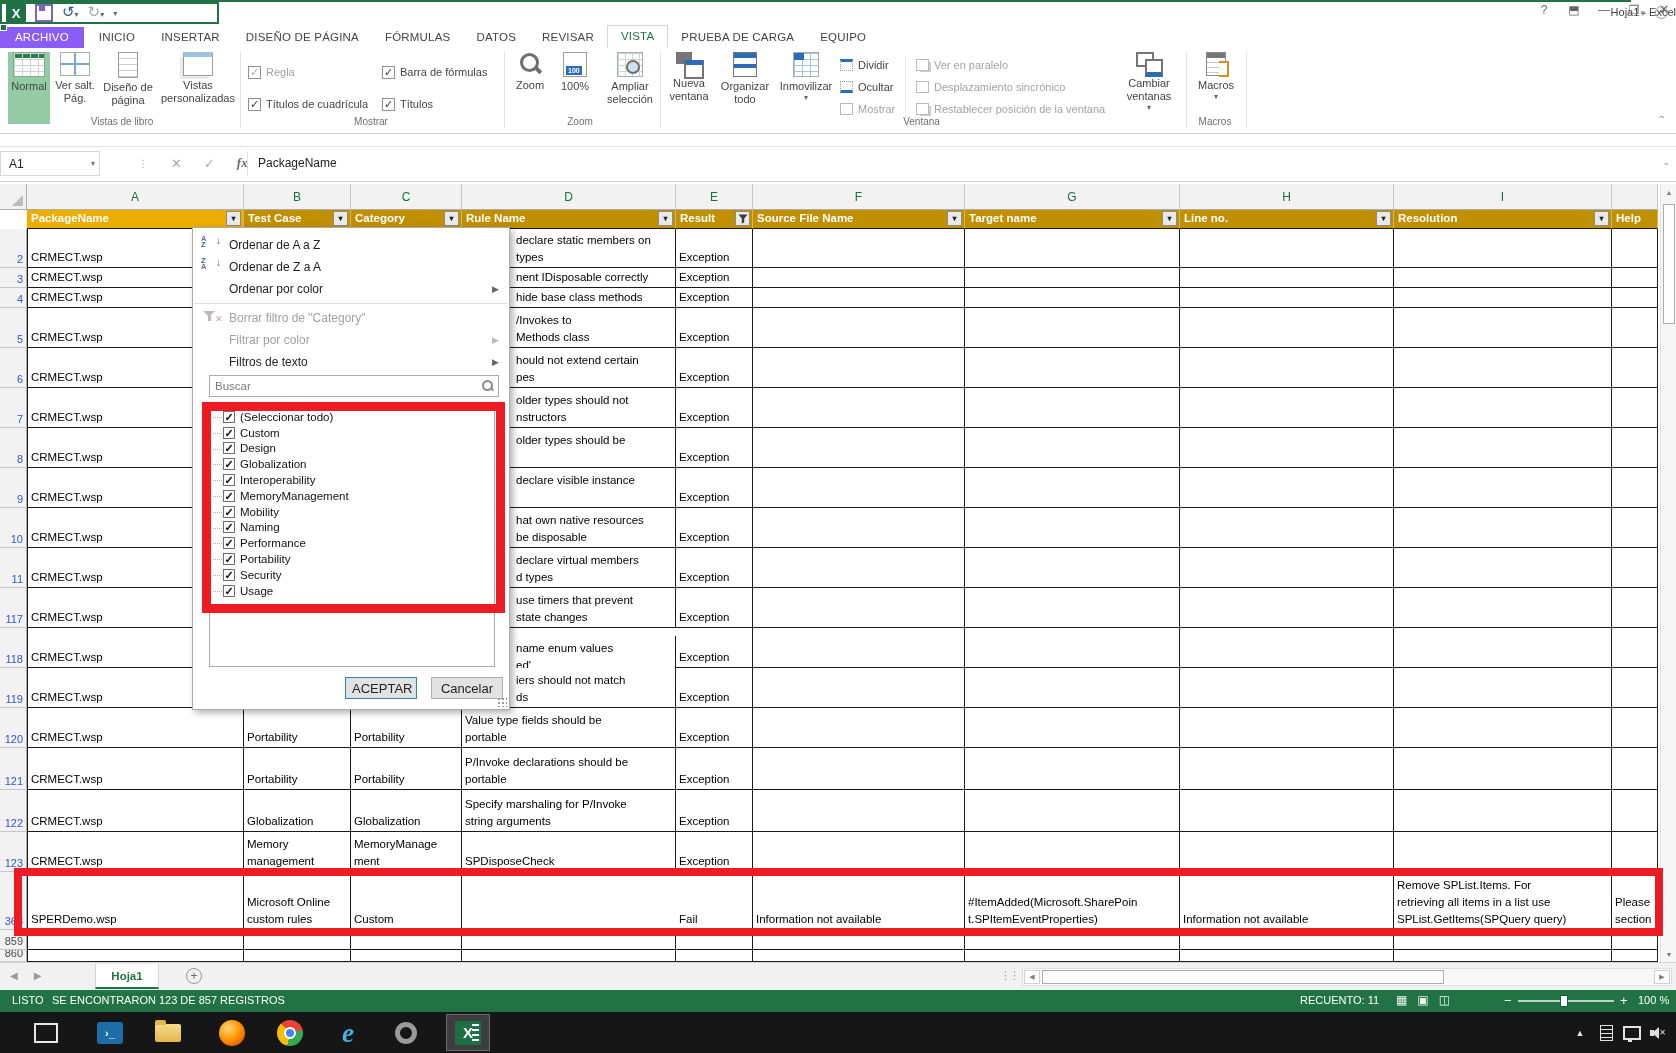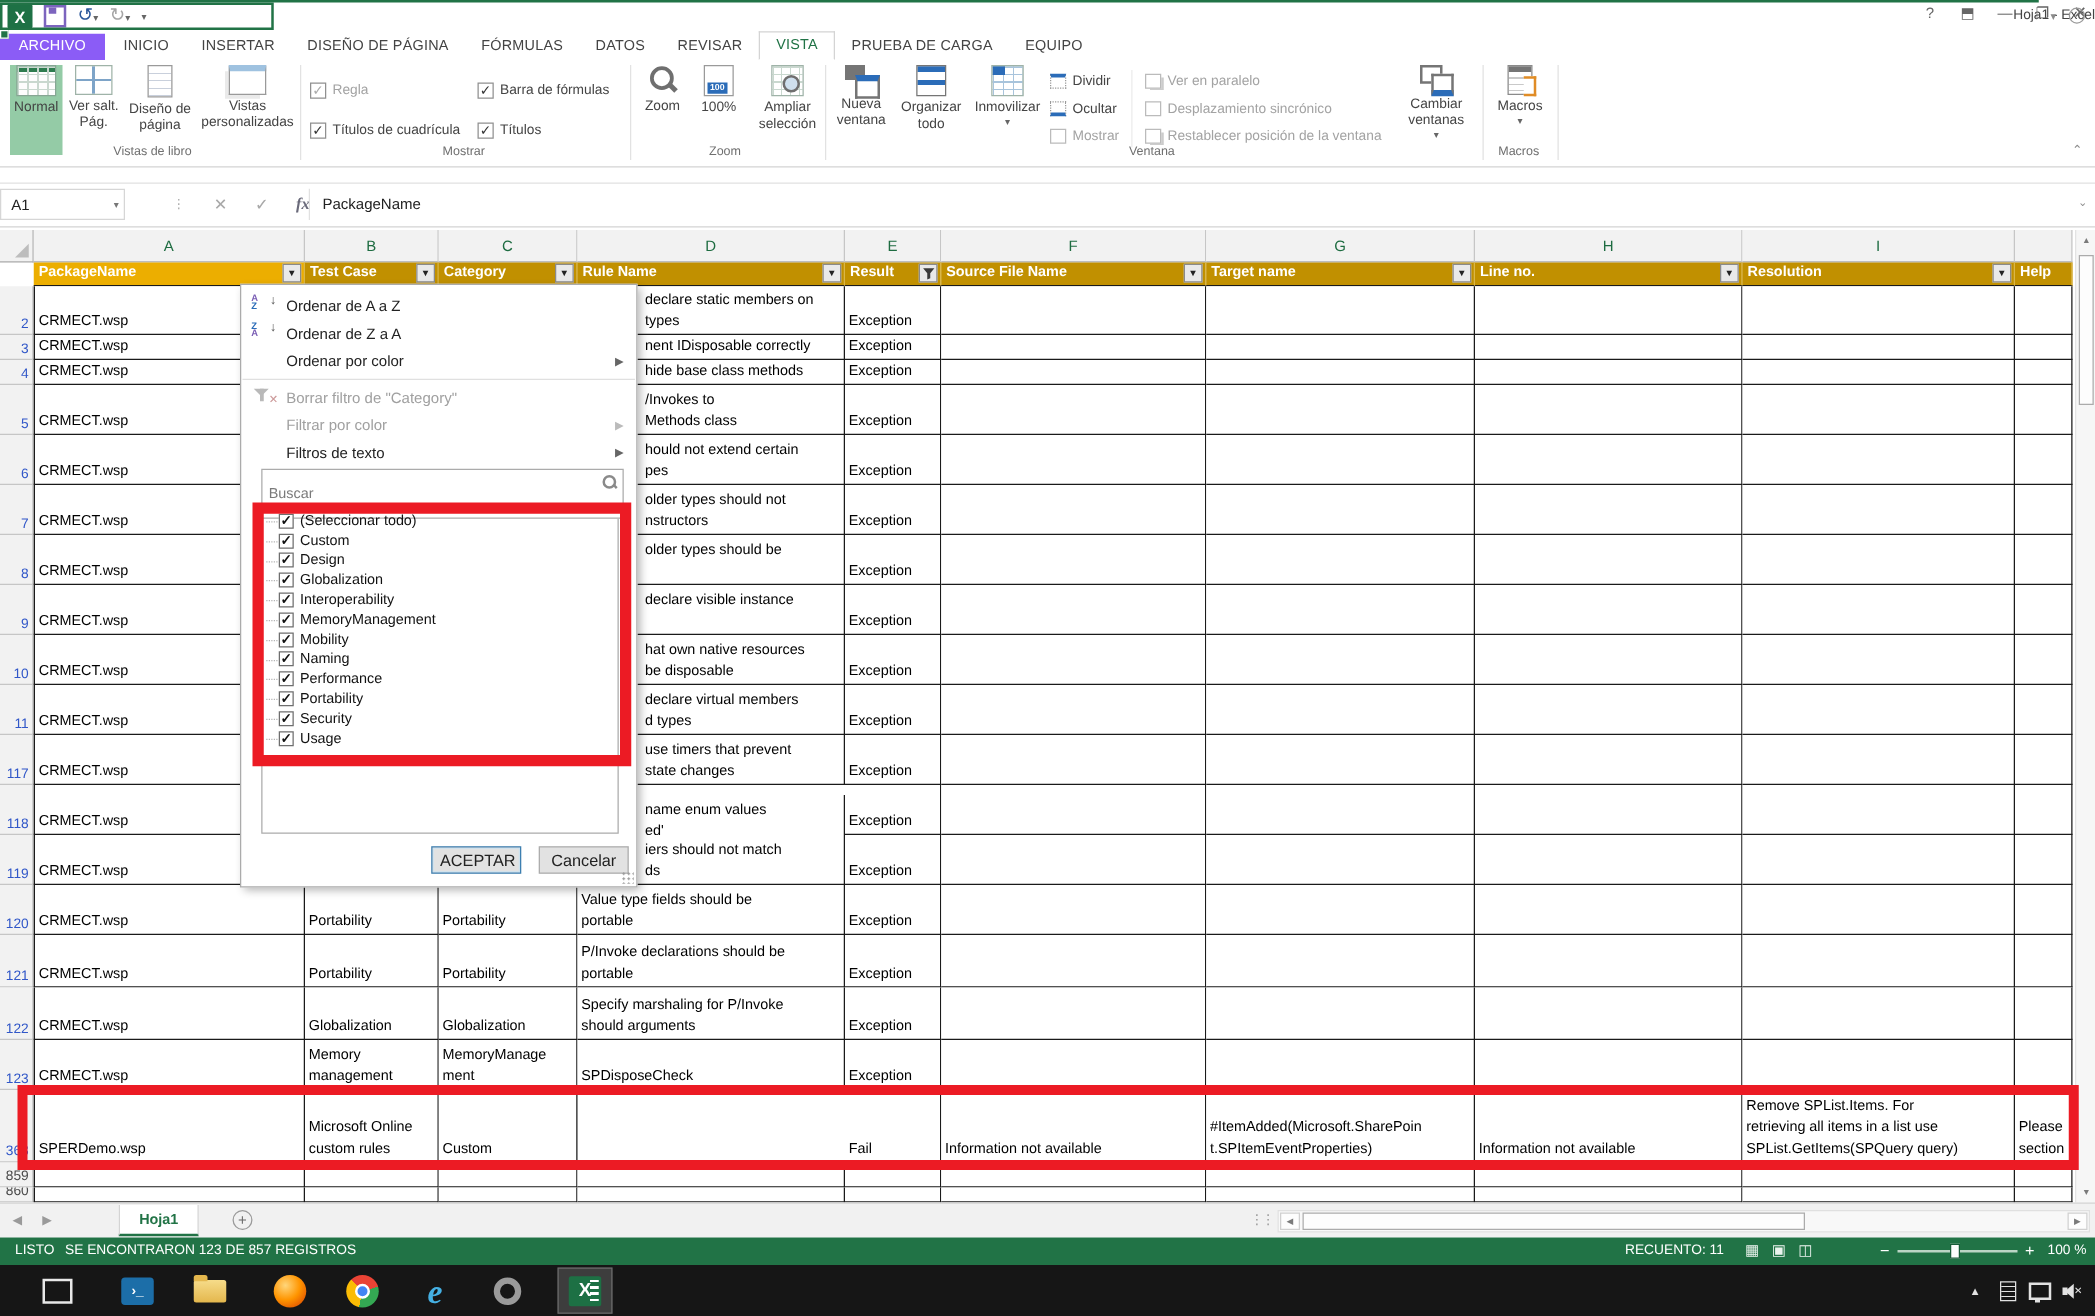--- a/index.html
+++ b/index.html
@@ -95,21 +95,21 @@
   .dd-item.disabled .sub{color:#BBB}
   .dd-ic{position:absolute;left:8px;top:2px;width:22px;height:18px;font-size:7px;color:#444;line-height:6px}
   .azic b{display:block;font-size:7.5px;color:#7B5FB5;font-weight:bold}
   .azic b.z{color:#2B6CB8}
   .azic i{position:absolute;right:2px;top:2px;font-style:normal;font-size:10px;color:#555}
   .funico{position:absolute;left:10px;top:4px;width:0;height:0;border-left:6px solid transparent;border-right:6px solid transparent;border-top:6px solid #B9B9B9}
   .funico::after{content:"";position:absolute;left:-1.5px;top:-6px;width:3px;height:10px;background:#B9B9B9}
   .funx{position:absolute;left:22px;top:8px;color:#C99;font-size:9px;line-height:9px}
   .dd-sep{height:1px;background:#E0E0E0;margin:3px 1px}
   .dd-search{height:26px;margin:2px 10px 2px 16px;position:relative}
-  .dd-search input{width:100%;height:40px;box-sizing:border-box;border:1px solid #ABABAB;font-size:11.5px;padding:0 22px 0 5px;font-family:"Liberation Sans",sans-serif;color:#222;outline:none}
+  .dd-search input{width:100%;height:22px;box-sizing:border-box;border:1px solid #ABABAB;font-size:11.5px;padding:0 22px 0 5px;font-family:"Liberation Sans",sans-serif;color:#222;outline:none}
   .dd-search input::placeholder{color:#7a7a7a}
   .magmini{position:absolute;right:5px;top:4px;width:13px;height:13px}
   .magmini::before{content:"";position:absolute;left:1px;top:1px;width:7px;height:7px;border:2px solid #8a8a8a;border-radius:50%}
   .magmini::after{content:"";position:absolute;left:9px;top:9px;width:4px;height:2px;background:#8a8a8a;transform:rotate(45deg)}
   #dd-list{flex:1;margin:2px 14px 0 16px;border:1px solid #ABABAB;overflow:hidden;padding-top:3px;background:#fff}
   .ck-item{display:flex;align-items:center;gap:5px;height:15.8px;font-size:11.5px;color:#111;padding-left:13px;position:relative}
   .ck-item::before{content:"";position:absolute;left:3px;top:8px;width:9px;border-top:1px dotted #B5B5B5}
   .ckb{width:12px;height:12px;border:1px solid #6E6E6E;box-sizing:border-box;background:#fff;display:flex;align-items:center;justify-content:center;font-size:11px;line-height:10px;color:#111;flex:none;font-weight:bold}
   .dd-btns{height:42px;display:flex;justify-content:flex-end;align-items:center;gap:14px;padding-right:6px}
   .btn{width:72px;height:22px;background:#E2E2E2;border:1px solid #ADADAD;font-size:13px;color:#222;font-family:"Liberation Sans",sans-serif}
@@ -779,21 +779,21 @@
         </div>
       </div>
       <div class="cell" style="left: 351px; top: 790px; width: 111px; height: 42px;">
         <div class="clines">
           <div class="ln">Globalization</div>
         </div>
       </div>
       <div class="cell" style="left: 462px; top: 790px; width: 214px; height: 42px;">
         <div class="clines">
           <div class="ln">Specify marshaling for P/Invoke</div>
-          <div class="ln">should arguments</div>
+          <div class="ln">string arguments</div>
         </div>
       </div>
       <div class="cell" style="left: 676px; top: 790px; width: 77px; height: 42px;">
         <div class="clines">
           <div class="ln">Exception</div>
         </div>
       </div>
       <div class="cell" style="left: 753px; top: 790px; width: 212px; height: 42px;"></div>
       <div class="cell" style="left: 965px; top: 790px; width: 215px; height: 42px;"></div>
       <div class="cell" style="left: 1180px; top: 790px; width: 214px; height: 42px;"></div>

